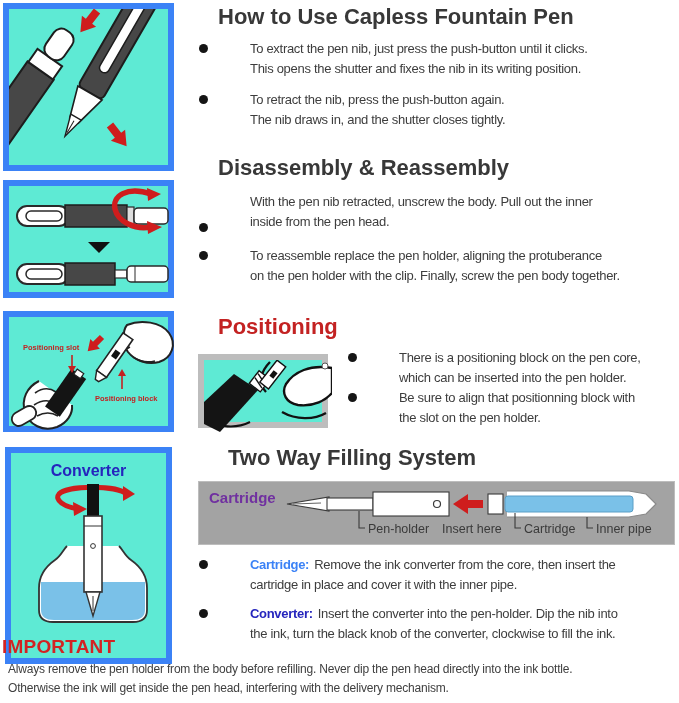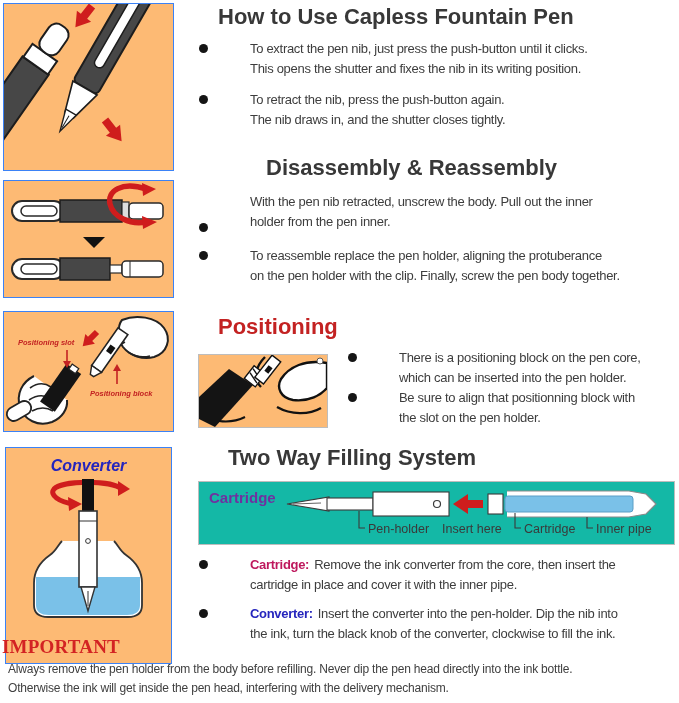--- a/index.html
+++ b/index.html
@@ -1,31 +1,31 @@
 <!DOCTYPE html>
 <html><head>
 <meta charset="utf-8">
 <style>
   html,body{margin:0;padding:0;background:#fff;}
   .canvas{position:relative;width:679px;height:703px;background:#fff;overflow:hidden;
           font-family:"Liberation Sans",sans-serif;color:#3d3d3d;}
-  .ibox{position:absolute;background:#fdba74;border:1px solid #3b82f6;box-sizing:border-box;font-style:italic;}
+  .ibox{position:absolute;background:#5eead4;border:6px solid #3b82f6;box-sizing:border-box;}
   .h{position:absolute;font-size:22px;font-weight:700;color:#383838;white-space:nowrap;}
   .h.red{color:#c32222;}
   .bullet{position:absolute;display:flex;align-items:flex-start;gap:29px;}
   .dot{width:9px;height:9px;border-radius:50%;background:#151515;margin-top:5px;flex:none;}
   .bt{margin-left:13px;font-size:13px;line-height:20px;letter-spacing:-0.3px;color:#3d3d3d;}
   .bt div{white-space:nowrap;}
   .lead{font-weight:700;margin-right:5px;}
-  .lead.purple{color:#be185d;}
+  .lead.purple{color:#3b82f6;}
   .lead.blue{color:#2525bd;}
-  .cartbox{position:absolute;left:198px;top:481px;width:477px;height:64px;border:1px solid #bdbdbd;box-sizing:border-box;background:#14b8a6;}
+  .cartbox{position:absolute;left:198px;top:481px;width:477px;height:64px;border:1px solid #bdbdbd;box-sizing:border-box;background:#a3a3a3;}
   .cartlabel{position:absolute;left:10px;top:7px;font-size:15px;font-weight:700;color:#7030a0;}
   .convtitle{position:absolute;left:0;top:9px;width:100%;text-align:center;font-size:16px;font-weight:700;color:#2525bd;}
-  .imp-title{position:absolute;left:2px;top:636px;font-size:19px;font-weight:700;color:#d32323;letter-spacing:0.2px;font-family:Liberation Serif, serif;}
+  .imp-title{position:absolute;left:2px;top:636px;font-size:19px;font-weight:700;color:#d32323;letter-spacing:0.2px;}
   .imp-line{position:absolute;left:8px;font-size:12px;color:#404040;letter-spacing:-0.2px;white-space:nowrap;}
   svg{display:block;}
   svg text{font-family:"Liberation Sans",sans-serif;}
   .dlabel{font-size:12.5px;fill:#3a3a3a;}
   .poslabel{font-size:7.5px;font-weight:700;fill:#c32222;}
 </style>
 </head>
 <body>
 
 <div class="canvas">
@@ -162,27 +162,27 @@
     </div>
   </div>
   <div class="bullet" style="left:199px;top:90px;">
     <span class="dot"></span>
     <div class="bt">
       <div>To retract the nib, press the push-button again.</div>
       <div>The nib draws in, and the shutter closes tightly.</div>
     </div>
   </div>
 
-  <div class="h" style="left:218px;top:155px;margin-left:48px;">Disassembly &amp; Reassembly</div>
+  <div class="h" style="left:218px;top:155px;">Disassembly &amp; Reassembly</div>
 
   <div class="bullet" style="left:199px;top:192px;align-items:flex-end;">
     <span class="dot"></span>
     <div class="bt">
       <div>With the pen nib retracted, unscrew the body. Pull out the inner</div>
-      <div>holder from the pen inner.</div>
+      <div>inside from the pen head.</div>
     </div>
   </div>
   <div class="bullet" style="left:199px;top:246px;">
     <span class="dot"></span>
     <div class="bt">
       <div>To reassemble replace the pen holder, aligning the protuberance</div>
       <div>on the pen holder with the clip. Finally, screw the pen body together.</div>
     </div>
   </div>
 

